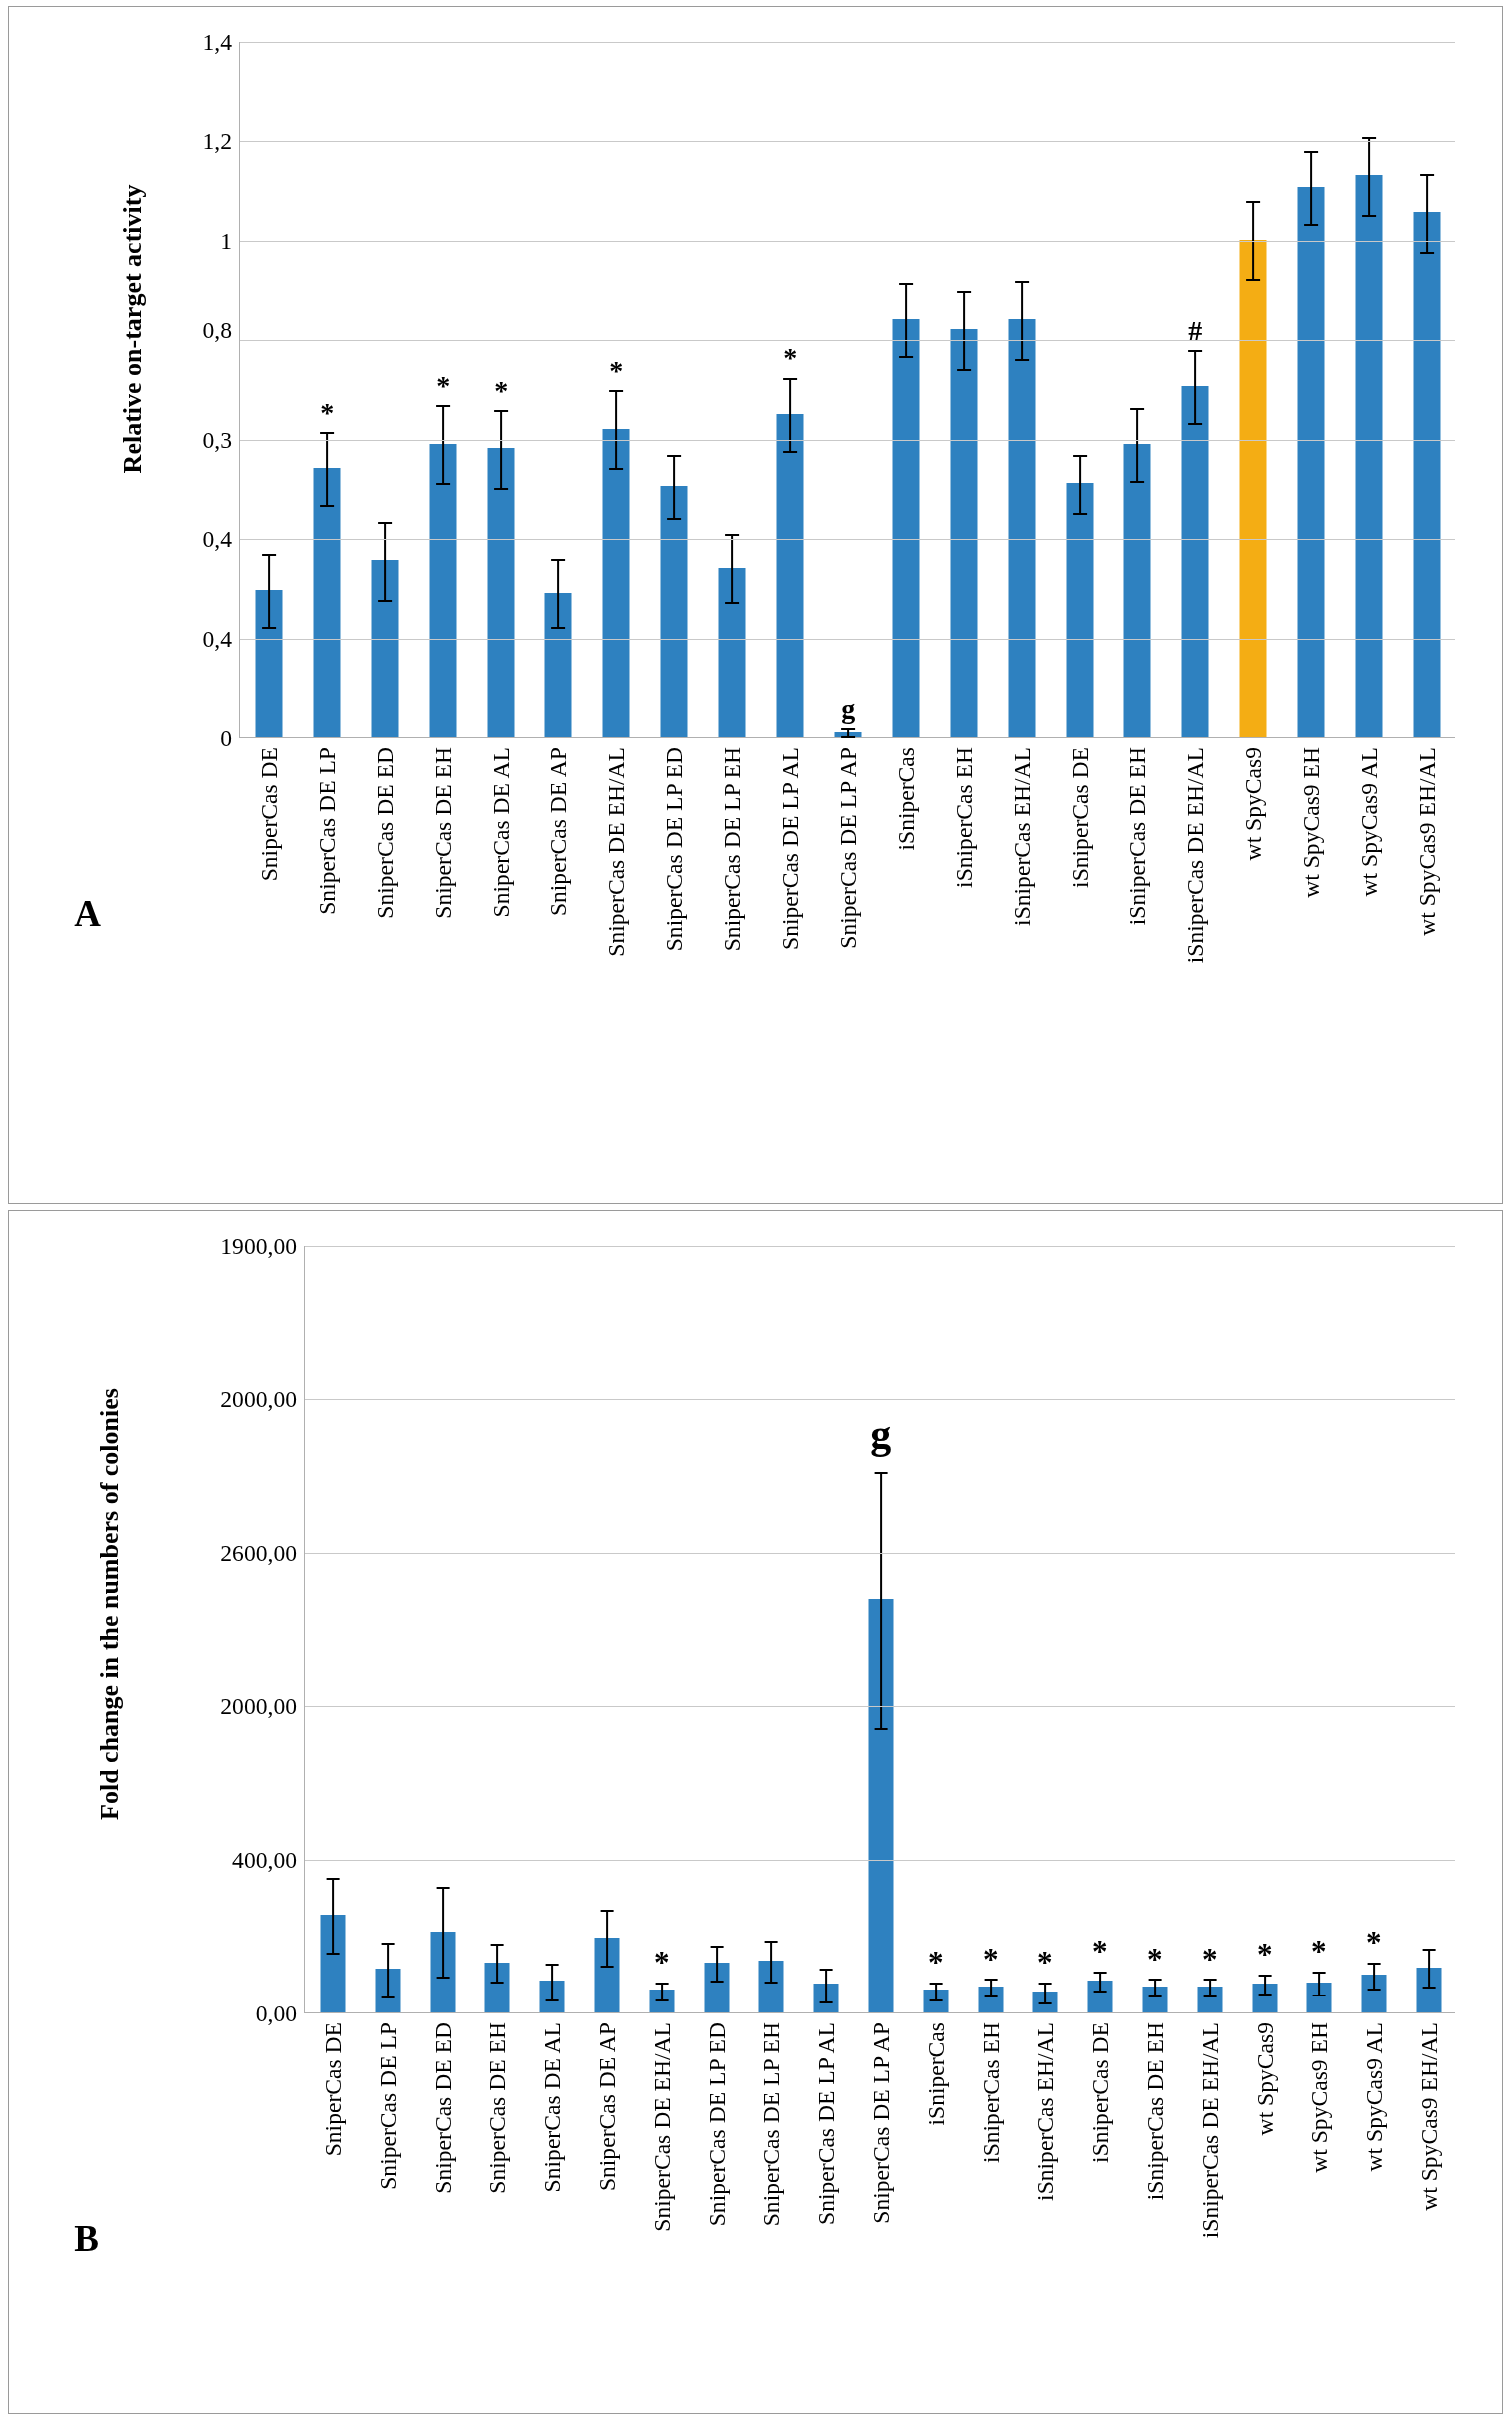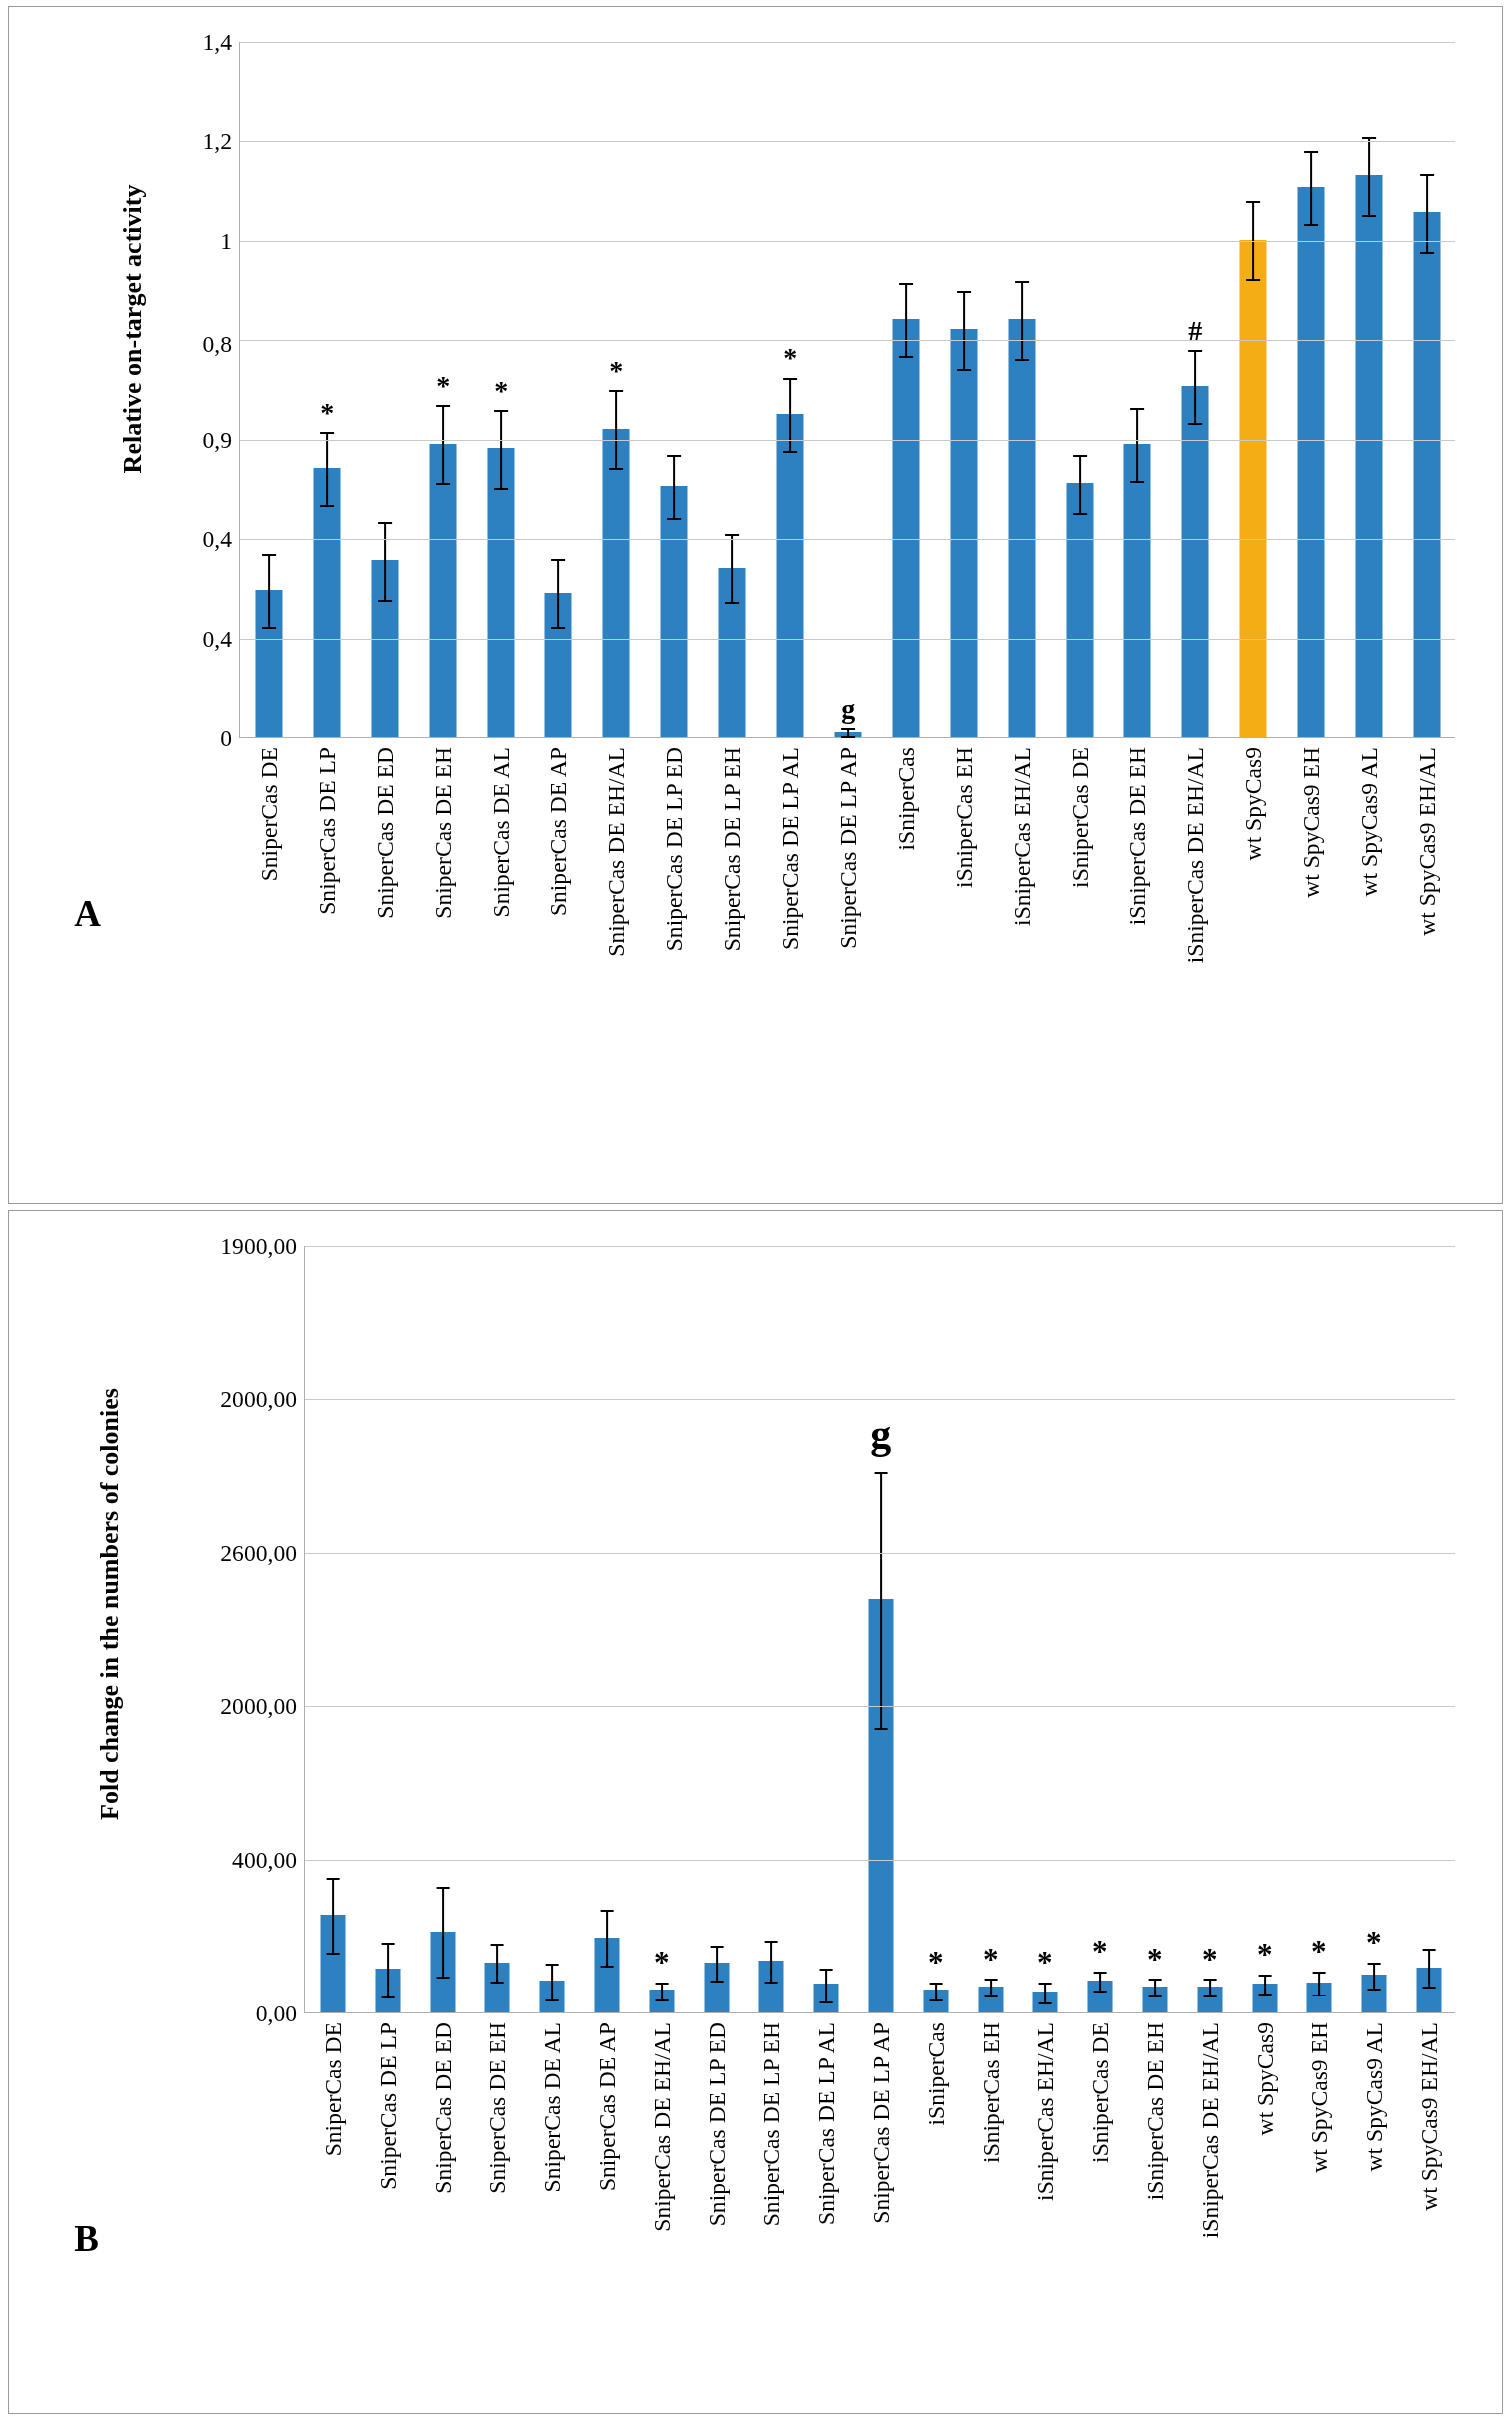--- a/index.html
+++ b/index.html
@@ -297,23 +297,23 @@
                 <div class="cap bot" style="width: 14px;"></div>
               </div>
             </div>
           </div>
       <div class="ytick" style="top: 696px;">0</div>
           <div class="gridline" style="top: 597px;"></div>
           <div class="ytick" style="top: 597px;">0,4</div>
           <div class="gridline" style="top: 497px;"></div>
           <div class="ytick" style="top: 497px;">0,4</div>
           <div class="gridline" style="top: 398px;"></div>
-          <div class="ytick" style="top: 398px;">0,9</div>
+          <div class="ytick" style="top: 398px;">0,3</div>
           <div class="gridline" style="top: 298px;"></div>
-          <div class="ytick" style="top: 302px; margin-left: 35px;">0,8</div>
+          <div class="ytick" style="top: 288px; margin-left: 35px;">0,8</div>
           <div class="gridline" style="top: 199px;"></div>
           <div class="ytick" style="top: 199px;">1</div>
           <div class="gridline" style="top: 99px;"></div>
           <div class="ytick" style="top: 99px;">1,2</div>
           <div class="gridline" style="top: 0px;"></div>
           <div class="ytick" style="top: 0px;">1,4</div>
           <div class="xlabel-wrap" style="left: 0px; width: 58px;">
             <div class="xlabel" style="margin-top: 10.6px;">SniperCas DE</div>
           </div>
           <div class="xlabel-wrap" style="left: 58px; width: 58px;">

